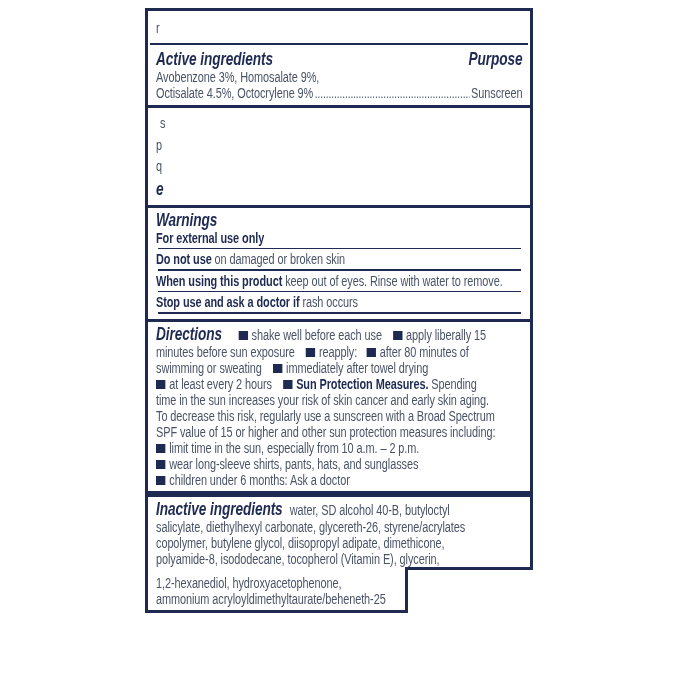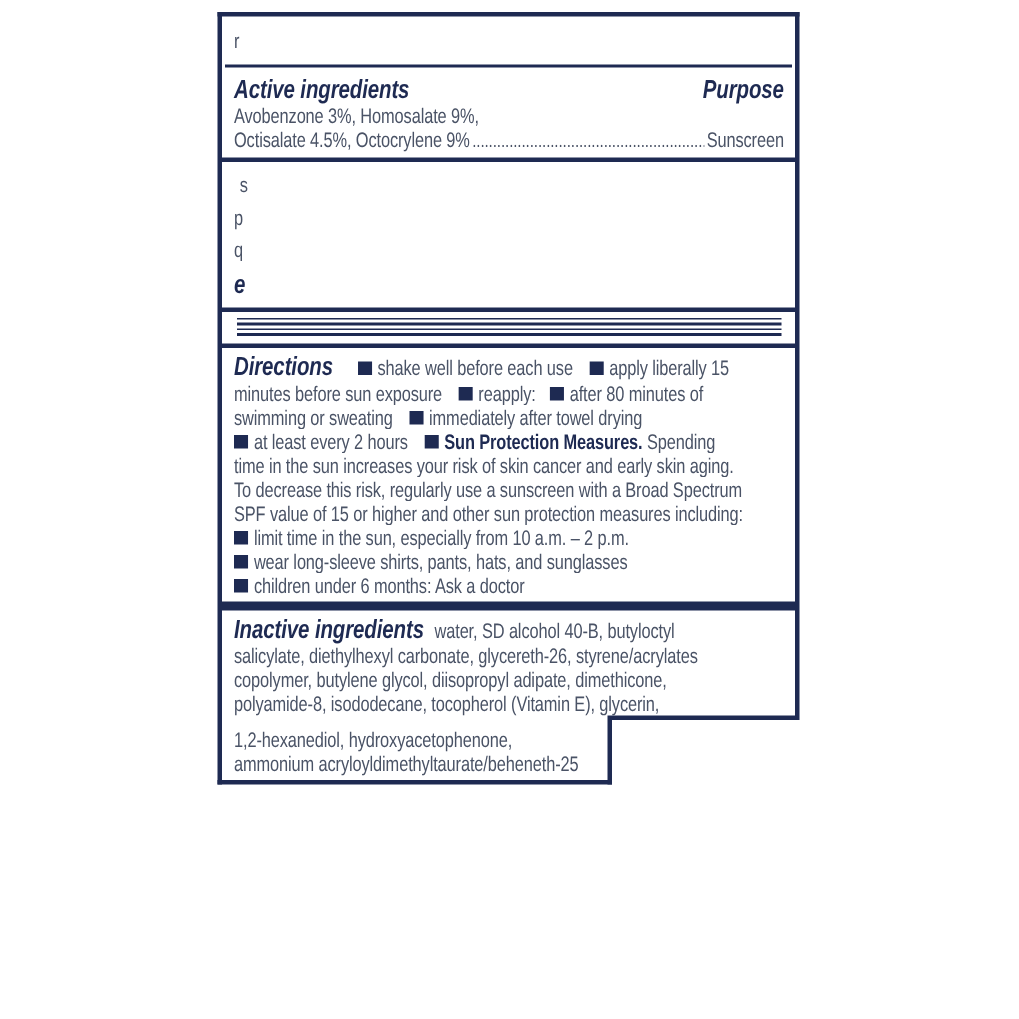--- a/index.html
+++ b/index.html
@@ -85,23 +85,36 @@
           <div class="line"><span class="seg-h"></span><span class="seg-U">s</span></div>
           <div class="line"><span class="seg-s">p</span><span class="seg-undefined"></span></div>
           <div class="line"><span class="seg-s">q</span></div>
           <div class="line"><span class="seg-t"></span><span class="seg-h">e</span></div>
         </div>
     </div>
 
     <div class="hr-thick"></div>
 
     <div class="sec">
+      <div>
+          <div class="line"><span class="seg-h">Warnings</span></div>
+          <div class="line"><span class="seg-b">For external use only</span></div>
+        </div>
       <div class="hr-thin"></div>
+      <div>
+          <div class="line"><span class="seg-b">Do not use</span><span class="seg-t"> on damaged or broken skin</span></div>
+        </div>
       <div class="hr-thin"></div>
+      <div>
+          <div class="line"><span class="seg-b">When using this product</span><span class="seg-t"> keep out of eyes. Rinse with water to remove.</span></div>
+        </div>
       <div class="hr-thin"></div>
+      <div>
+          <div class="line"><span class="seg-b">Stop use and ask a doctor if</span><span class="seg-t"> rash occurs</span></div>
+        </div>
       <div class="hr-thin"></div>
     </div>
 
     <div class="hr-thick"></div>
 
     <div class="sec">
         <div class="line"><span class="seg-h">Directions</span><span class="sp" style="width: 16px;"></span><span class="sq"></span><span class="seg-t">shake well before each use</span><span class="sp" style="width: 14px;"></span><span class="sq"></span><span class="seg-t">apply liberally 15</span></div>
         <div class="line"><span class="seg-t">minutes before sun exposure</span><span class="sp" style="width: 14px;"></span><span class="sq"></span><span class="seg-t">reapply:</span><span class="sp" style="width: 12px;"></span><span class="sq"></span><span class="seg-t">after 80 minutes of</span></div>
         <div class="line"><span class="seg-t">swimming or sweating</span><span class="sp" style="width: 14px;"></span><span class="sq"></span><span class="seg-t">immediately after towel drying</span></div>
         <div class="line"><span class="sq"></span><span class="seg-t">at least every 2 hours</span><span class="sp" style="width: 14px;"></span><span class="sq"></span><span class="seg-b">Sun Protection Measures.</span><span class="seg-t"> Spending</span></div>

